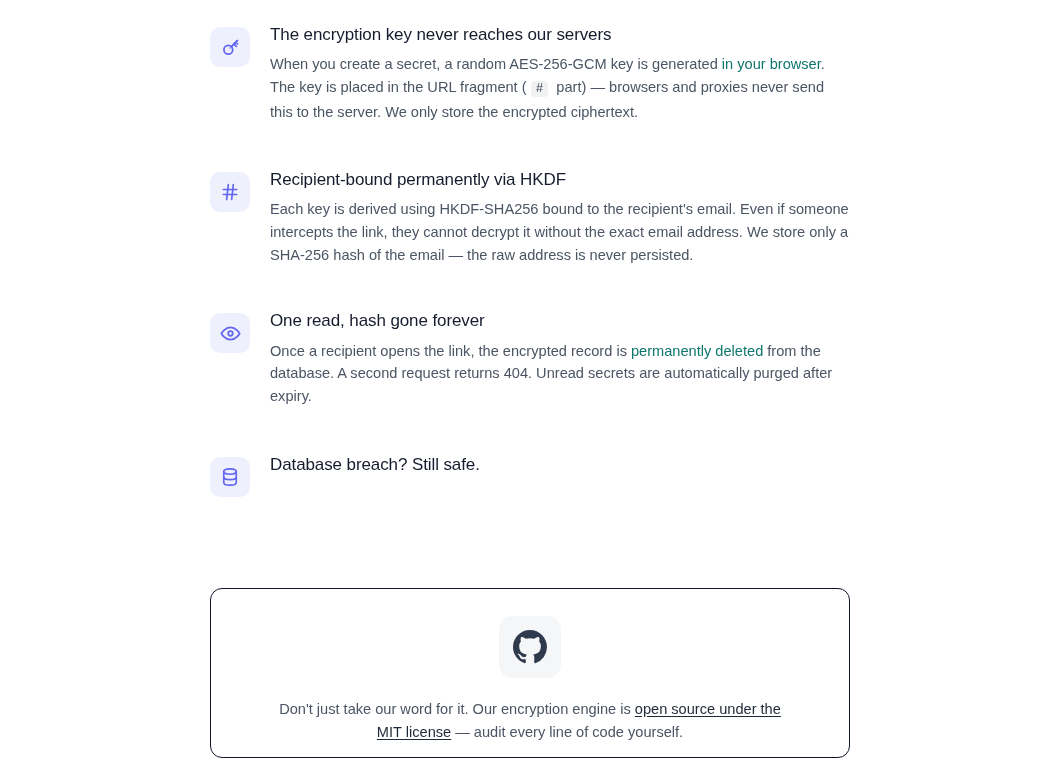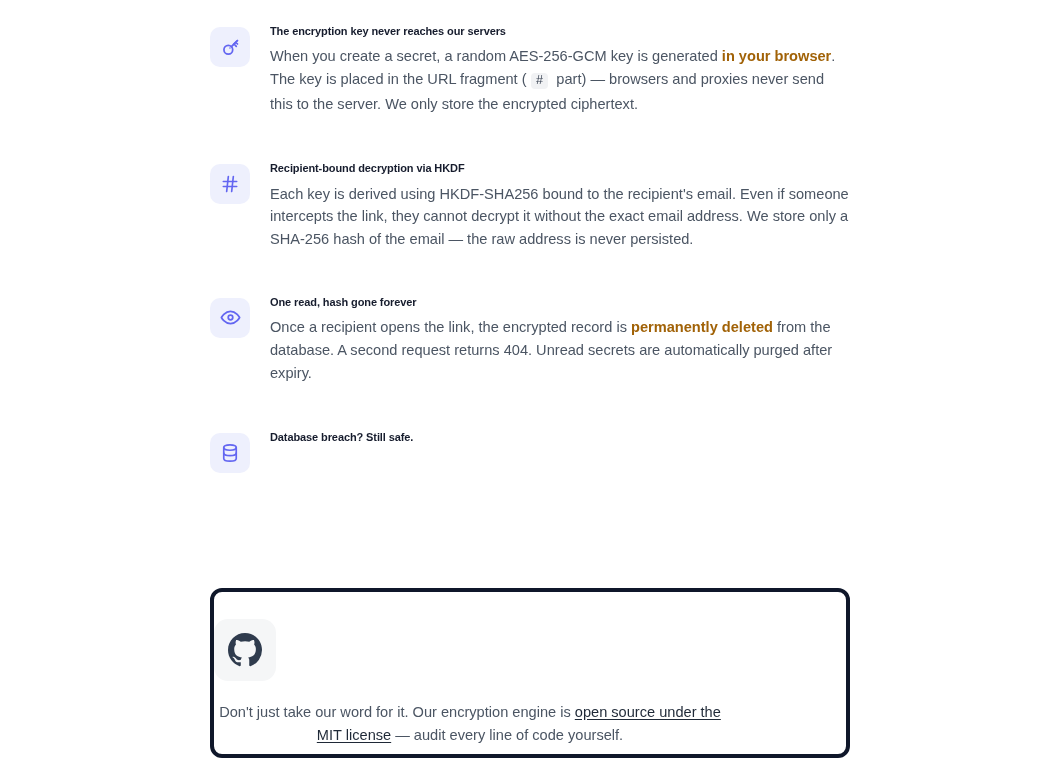--- a/index.html
+++ b/index.html
@@ -46,38 +46,38 @@
     display: flex;
     align-items: center;
     justify-content: center;
     margin-top: 3px;
   }
   .feature-icon svg { display: block; }
 
   .feature-body { flex: 1 1 auto; min-width: 0; }
 
   .feature-title {
-    font-size: 11px;
-    font-weight: 700;
+    font-size: 17px;
+    font-weight: 400;
     color: #161c2d;
     letter-spacing: -0.1px;
     line-height: 1.3;
     margin: 0 0 7px 0;
   }
 
   .feature-desc {
     font-size: 14.6px;
     line-height: 22.7px;
     color: #4b5563;
     margin: 0;
     max-width: 580px;
   }
   .feature-desc strong {
-    font-weight: 700;
-    color: #a16207;
+    font-weight: 400;
+    color: #0f766e;
   }
   code.inline-code {
     background: #f1f2f4;
     border-radius: 4px;
     padding: 1px 5px;
     font-family: "Liberation Mono", monospace;
     font-size: 12.6px;
     color: #374151;
   }
 
@@ -85,26 +85,26 @@
   .gap-2 { height: 26px; }
   .gap-3 { height: 28px; }
 
   
   .oss-card {
     position: absolute;
     left: 210px;
     top: 588px;
     width: 640px;
     height: 170px;
-    border: 4px solid #0f172a;
+    border: 1px solid #0f172a;
     border-radius: 12px;
     background: #ffffff;
     display: flex;
     flex-direction: column;
-    align-items: flex-start;
+    align-items: center;
     padding-top: 27px;
   }
 
   .gh-badge {
     width: 62px;
     height: 62px;
     border-radius: 14px;
     background: #f5f6f7;
     display: flex;
     align-items: center;
@@ -153,21 +153,21 @@
     <div class="feature">
       <div class="feature-icon">
         <svg width="20" height="20" viewBox="0 0 24 24" fill="none" stroke="#6366f1" stroke-width="2" stroke-linecap="round" stroke-linejoin="round">
           <line x1="4" y1="9" x2="20" y2="9"></line>
           <line x1="4" y1="15" x2="20" y2="15"></line>
           <line x1="10" y1="3" x2="8" y2="21"></line>
           <line x1="16" y1="3" x2="14" y2="21"></line>
         </svg>
       </div>
       <div class="feature-body">
-        <h3 class="feature-title">Recipient-bound decryption via HKDF</h3>
+        <h3 class="feature-title">Recipient-bound permanently via HKDF</h3>
         <p class="feature-desc">Each key is derived using HKDF-SHA256 bound to the recipient's email. Even if someone intercepts the link, they cannot decrypt it without the exact email address. We store only a SHA-256 hash of the email — the raw address is never persisted.</p>
       </div>
     </div>
 
     <div class="gap-2"></div>
 
     <div class="feature">
       <div class="feature-icon">
         <svg width="21" height="21" viewBox="0 0 24 24" fill="none" stroke="#6366f1" stroke-width="2" stroke-linecap="round" stroke-linejoin="round">
           <path d="M1.6 12 S5.5 5 12 5 s10.4 7 10.4 7 -3.9 7 -10.4 7 S1.6 12 1.6 12z"></path>

